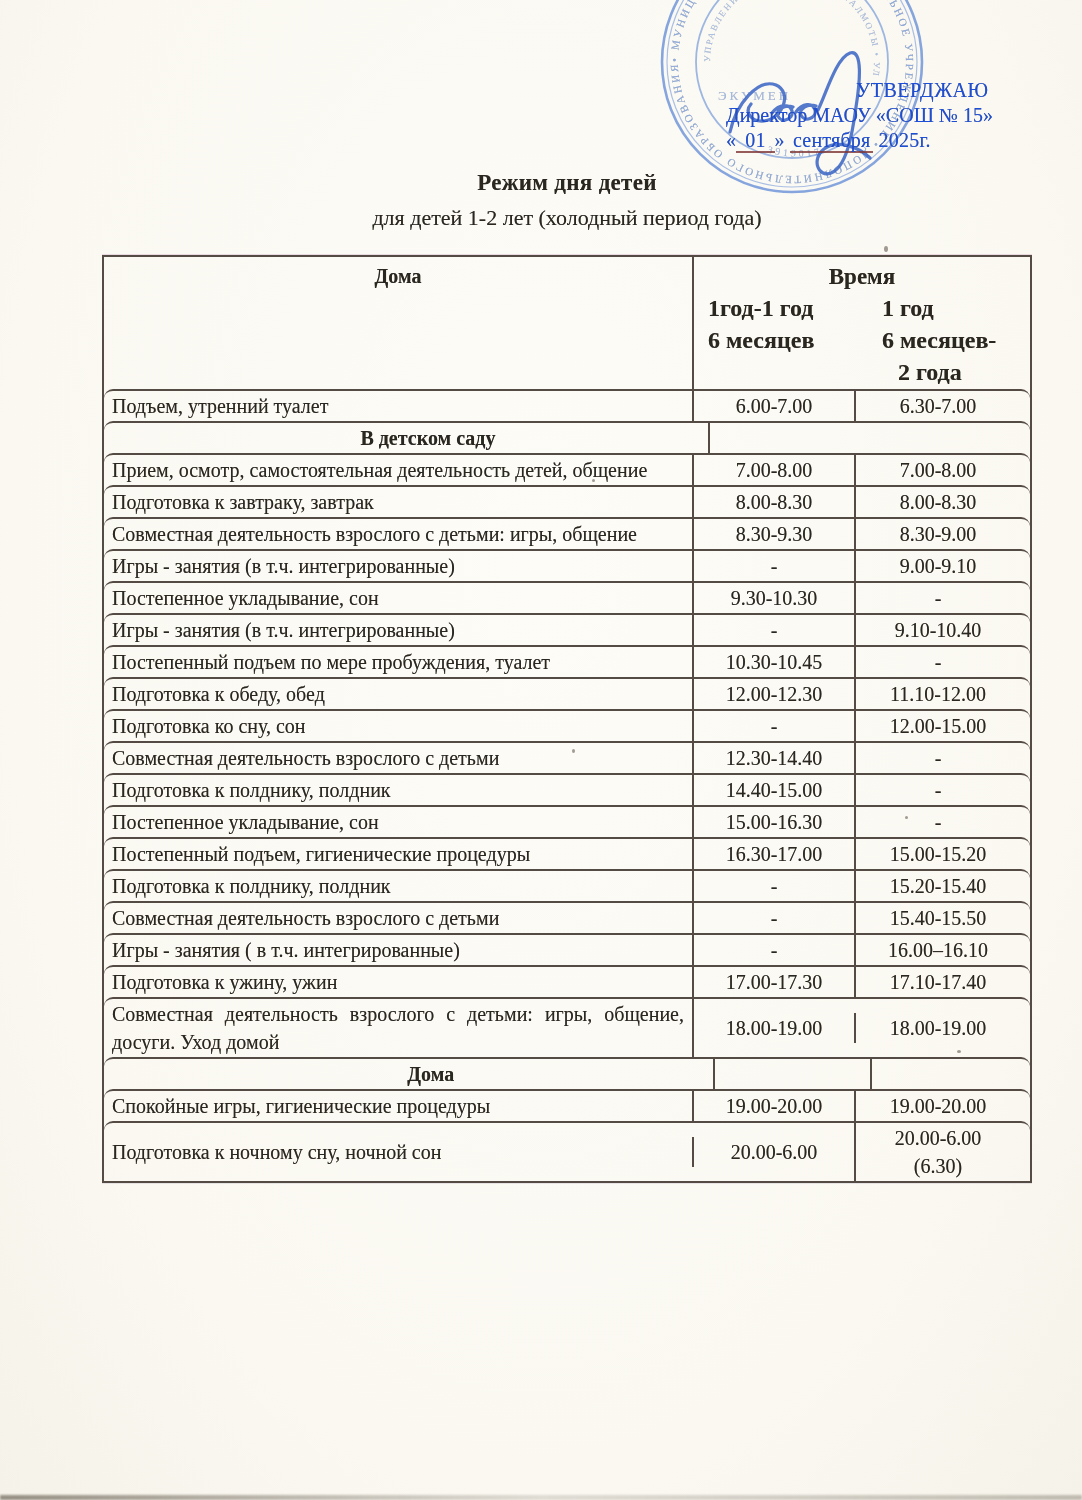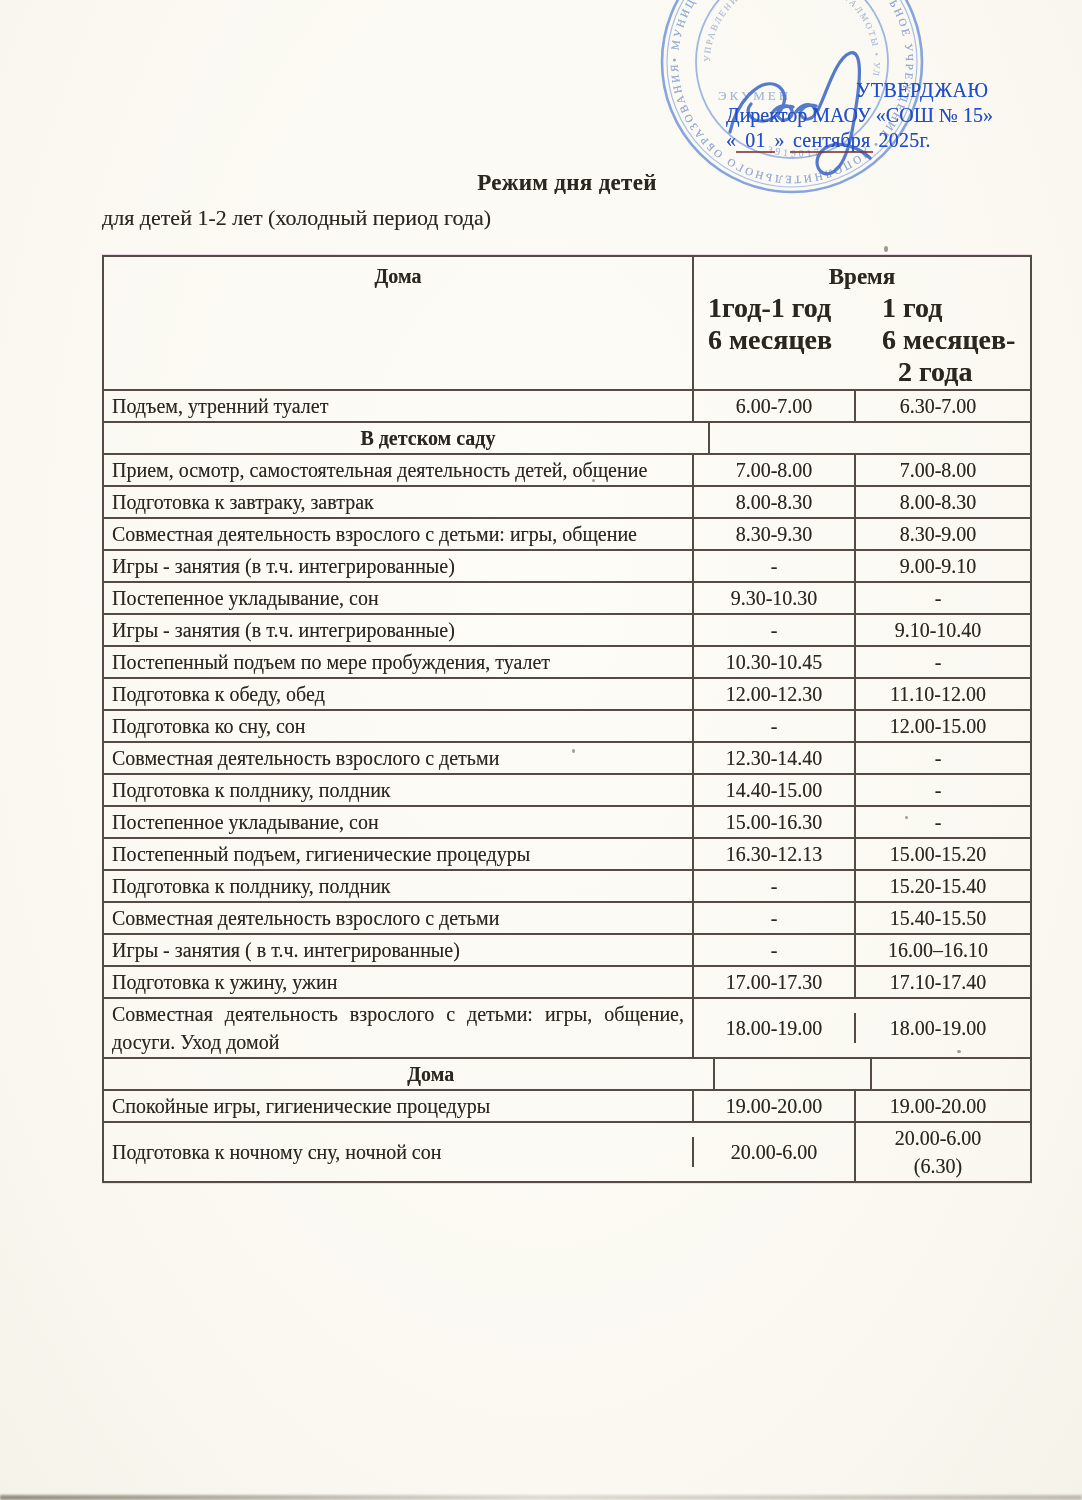--- a/index.html
+++ b/index.html
@@ -21,43 +21,43 @@
             font-size:20px;line-height:25px;color:#1d4ed8;}
   .approval .a1{padding-left:130px;letter-spacing:.5px;}
   .approval .a3{letter-spacing:.2px;}
   .u{border-bottom:2px solid rgba(126,53,50,.8);margin-top:36px;}
   .u-day{padding:0 9px;}
   .u-month{padding:0 3px;}
 
   
   .title{position:absolute;left:102px;top:170px;width:930px;text-align:center;
          font-size:23px;font-weight:bold;letter-spacing:.3px;}
-  .subtitle{position:absolute;left:102px;top:205px;width:930px;
+  .subtitle{position:absolute;left:102px;top:205px;width:930px;text-align:center;
             font-size:22px;}
 
   
   :root{--line:#544c44;}
   .rd-table{position:absolute;left:102px;top:255px;width:926px;
             border:2px solid var(--line);
             box-shadow:0 -1px 0 rgba(160,80,140,.18), 0 1px 0 rgba(90,70,120,.12);}
-  .tr{display:flex;box-sizing:border-box;}
+  .tr{display:flex;box-sizing:border-box;border-radius:9px;}
   .tr + .tr{border-top:2px solid var(--line);}
   .c{box-sizing:border-box;padding:1px 8px;line-height:28px;font-size:20px;}
   .c1{width:590px;border-right:2px solid var(--line);text-align:justify;}
   .c2{width:160px;text-align:center;}
   .c3{width:166px;border-left:2px solid var(--line);text-align:center;}
   .cm{width:336px;}
   .tr.item{min-height:30px;align-items:center;}
   .tr.section{min-height:31px;padding-left:44px;}
   .sec{font-weight:bold;text-align:center;}
   .thead{height:132px;}
   .thead .c1{font-weight:bold;text-align:center;padding-top:5px;}
   .c23{width:336px;box-sizing:border-box;padding-top:5px;}
   .vremya{height:30px;line-height:30px;text-align:center;font-weight:bold;font-size:23px;}
-  .subs{display:flex;font-weight:bold;font-size:28px;}
+  .subs{display:flex;font-weight:bold;font-size:24px;}
   .subs .sub div{line-height:32px;height:32px;}
   .s1{width:184px;box-sizing:border-box;padding-left:14px;}
   .s2{width:152px;box-sizing:border-box;padding-left:4px;}
   .s2 .indent{padding-left:16px;}
   .t2b{line-height:28px;}
 
   
   .bottom-edge{position:absolute;bottom:0;left:0;width:100%;height:5px;
     background:linear-gradient(to right, rgba(72,62,48,.55), rgba(72,62,48,.15) 50%, rgba(72,62,48,.3));
     filter:blur(1px);}
@@ -201,21 +201,21 @@
         <div class="c c2">14.40-15.00</div>
         <div class="c c3">-</div>
       </div>
       <div class="tr item">
         <div class="c c1">Постепенное укладывание, сон</div>
         <div class="c c2">15.00-16.30</div>
         <div class="c c3">-</div>
       </div>
       <div class="tr item">
         <div class="c c1">Постепенный подъем, гигиенические процедуры</div>
-        <div class="c c2">16.30-12.13</div>
+        <div class="c c2">16.30-17.00</div>
         <div class="c c3">15.00-15.20</div>
       </div>
       <div class="tr item">
         <div class="c c1">Подготовка к полднику, полдник</div>
         <div class="c c2">-</div>
         <div class="c c3">15.20-15.40</div>
       </div>
       <div class="tr item">
         <div class="c c1">Совместная деятельность взрослого с детьми</div>
         <div class="c c2">-</div>

